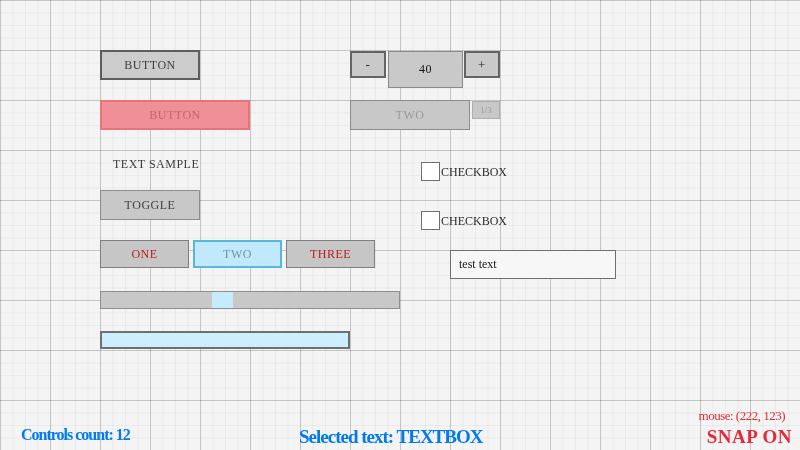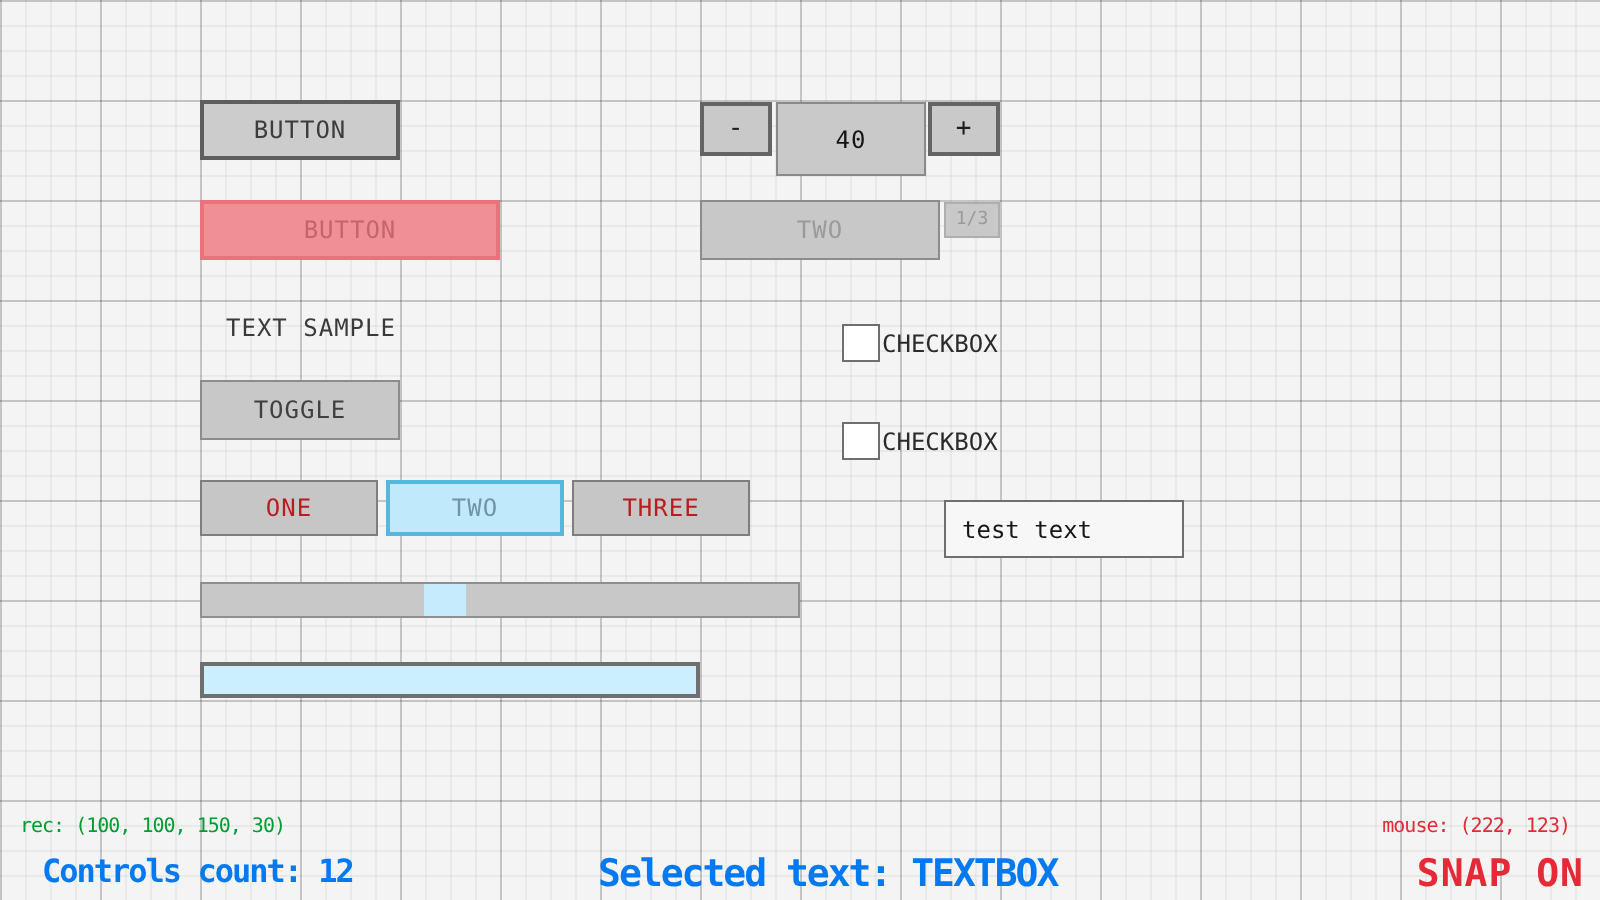--- a/index.html
+++ b/index.html
@@ -1,15 +1,15 @@
 <!DOCTYPE html>
 <html><head>
 <meta charset="utf-8">
 <style>
-  * { margin: 0; padding: 0; box-sizing: border-box; }
+  * { margin: 0; padding: 0; box-sizing: border-box; font-family: Liberation Serif, serif; }
   html, body { width: 800px; height: 450px; overflow: hidden; }
   body { font-family: "DejaVu Sans Mono", "Liberation Mono", monospace; }
 
   #canvas {
     position: relative;
     width: 800px;
     height: 450px;
     background-color: #f4f4f4;
     background-image:
       linear-gradient(to right, rgba(0,0,0,0.16) 1px, transparent 1px),
@@ -71,38 +71,38 @@
 
   
   .cb-box      { width:19px; height:19px; border:1px solid #6f6f6f; background:#ffffff; }
   .cb-box-1    { left:421px; top:162px; }
   .cb-box-2    { left:421px; top:211px; }
   .cb-label    { color:#2b2b2b; letter-spacing:0; }
   .cb-label-1  { left:441px; top:165px; }
   .cb-label-2  { left:441px; top:214px; }
 
   
-  .textbox     { left:472px; top:250px; width:120px; height:29px;
+  .textbox     { left:450px; top:250px; width:166px; height:29px;
                  border:1px solid #6f6f6f; background:#f7f7f7; color:#161616;
                  justify-content:flex-start; padding-left:8px; letter-spacing:0; }
 
   
   .slider      { left:100px; top:291px; width:300px; height:18px;
                  border:1px solid #8f8f8f; background:#c8c8c8; }
   .slider-handle { position:absolute; left:111px; top:0; width:21px; height:16px;
                  background:#c5ebfc; }
 
   
   .progress    { left:100px; top:331px; width:250px; height:18px;
                  border:2px solid #6f6f6f; background:#cbeffd; }
 
   
   .status      { position:absolute; white-space:nowrap; letter-spacing:-0.5px; }
   .rec-text    { left:10px;  top:408px; font-size:10px; color:#009e2f; }
-  .mouse-text  { right:15px; top:408px; font-size:10px; color:#e62937; }
+  .mouse-text  { right:15px; top:408px; font-size:13px; color:#e62937; }
   .count-text  { left:21px;   top:426px; font-size:16px; font-weight:bold;
                  letter-spacing:-1px; color:#0079f1; }
   .type-text   { left:299px; top:426px; font-size:19px; font-weight:bold;
                  letter-spacing:-1px; color:#0079f1; }
   .snap-text   { right:8px;  top:426px; font-size:19px; font-weight:bold;
                  letter-spacing:0.5px; color:#e62937; }
 </style>
 </head>
 <body>
 
@@ -134,19 +134,18 @@
   <div class="ctl cb-label cb-label-2">CHECKBOX</div>
 
   <div class="ctl textbox">test text</div>
 
   <div class="ctl slider">
     <div class="slider-handle"></div>
   </div>
 
   <div class="ctl progress"></div>
 
-  <div class="status rec-text">rec: (100, 100, 150, 30)</div>
   <div class="status mouse-text">mouse: (222, 123)</div>
   <div class="status count-text">Controls count: 12</div>
   <div class="status type-text">Selected text: TEXTBOX</div>
   <div class="status snap-text">SNAP ON</div>
 
 </div>
 
 </body></html>

